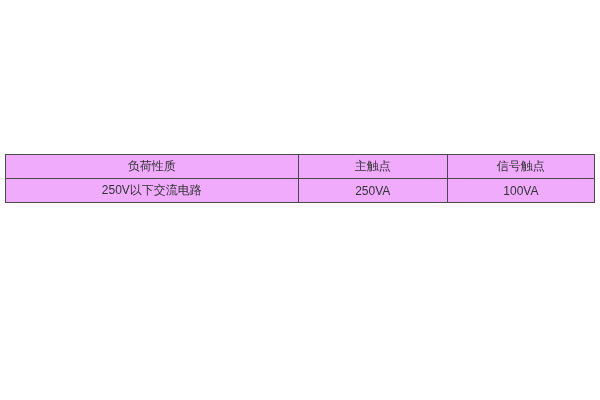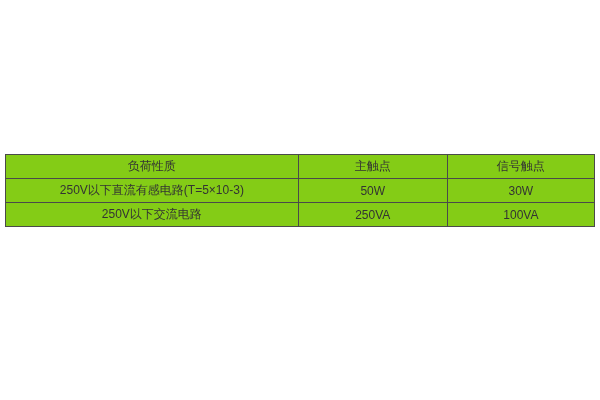--- a/index.html
+++ b/index.html
@@ -17,21 +17,21 @@
   }
   .spec-table {
     position: absolute;
     left: 5px;
     top: 154px;
     width: 590px;
     border-collapse: collapse;
     table-layout: fixed;
     font-size: 12px;
     color: #333333;
-    background: #84cc16;
+    background: #f0abfc;
   }
   .spec-table th,
   .spec-table td {
     border: 1px solid #4a4a4a;
     height: 24px;
     padding: 0 4px;
     text-align: center;
     vertical-align: middle;
     font-weight: normal;
     white-space: nowrap;
@@ -53,24 +53,19 @@
     </colgroup>
     <thead>
       <tr>
         <th>负荷性质</th>
         <th>主触点</th>
         <th>信号触点</th>
       </tr>
     </thead>
     <tbody>
       <tr>
-        <td>250V以下直流有感电路(T=5×10-3)</td>
-        <td>50W</td>
-        <td>30W</td>
-      </tr>
-      <tr>
         <td>250V以下交流电路</td>
         <td>250VA</td>
         <td>100VA</td>
       </tr>
     </tbody>
   </table>
 </div>
 
 </body></html>

